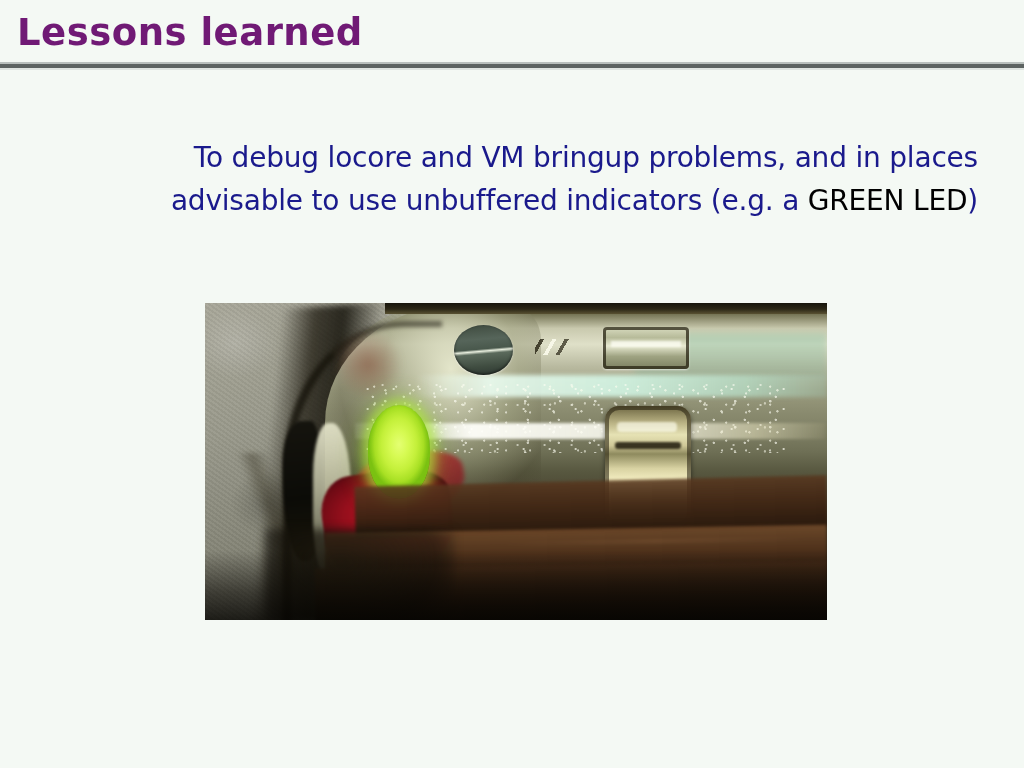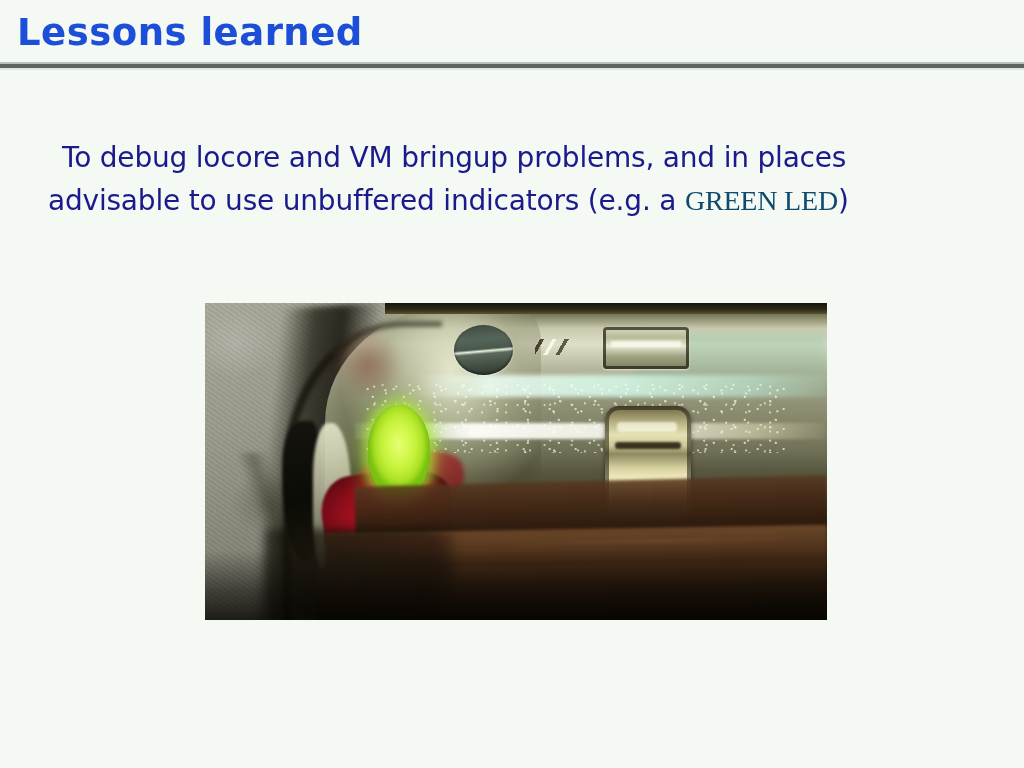--- a/index.html
+++ b/index.html
@@ -16,21 +16,21 @@
   }
 
   
   .slide-title {
     position: absolute;
     left: 17px;
     top: 11px;
     font-family: "DejaVu Sans", sans-serif;
     font-size: 37px;
     font-weight: bold;
-    color: #1d4ed8;
+    color: #701a75;
     letter-spacing: 0.5px;
     white-space: nowrap;
   }
   .title-rule-light {
     position: absolute;
     left: 0;
     top: 62px;
     width: 1024px;
     height: 2px;
     background: #b9c0bd;
@@ -57,23 +57,23 @@
     position: absolute;
     left: 48px;
     top: 136px;
     width: 930px;
     font-family: "DejaVu Sans", sans-serif;
     font-size: 28px;
     line-height: 43px;
     color: #1a1a8c;
     letter-spacing: -0.2px;
   }
-  .body-line { white-space: nowrap; }
+  .body-line { white-space: nowrap; text-align: right; }
   .body-line.first { padding-left: 14px; }
-  .green-led-text { color: #0c4a6e; font-family: Liberation Serif, serif; }
+  .green-led-text { color: #000000; }
 
   
   .photo {
     position: absolute;
     left: 205px;
     top: 303px;
     width: 622px;
     height: 317px;
     overflow: hidden;
     background: #2a2419;

